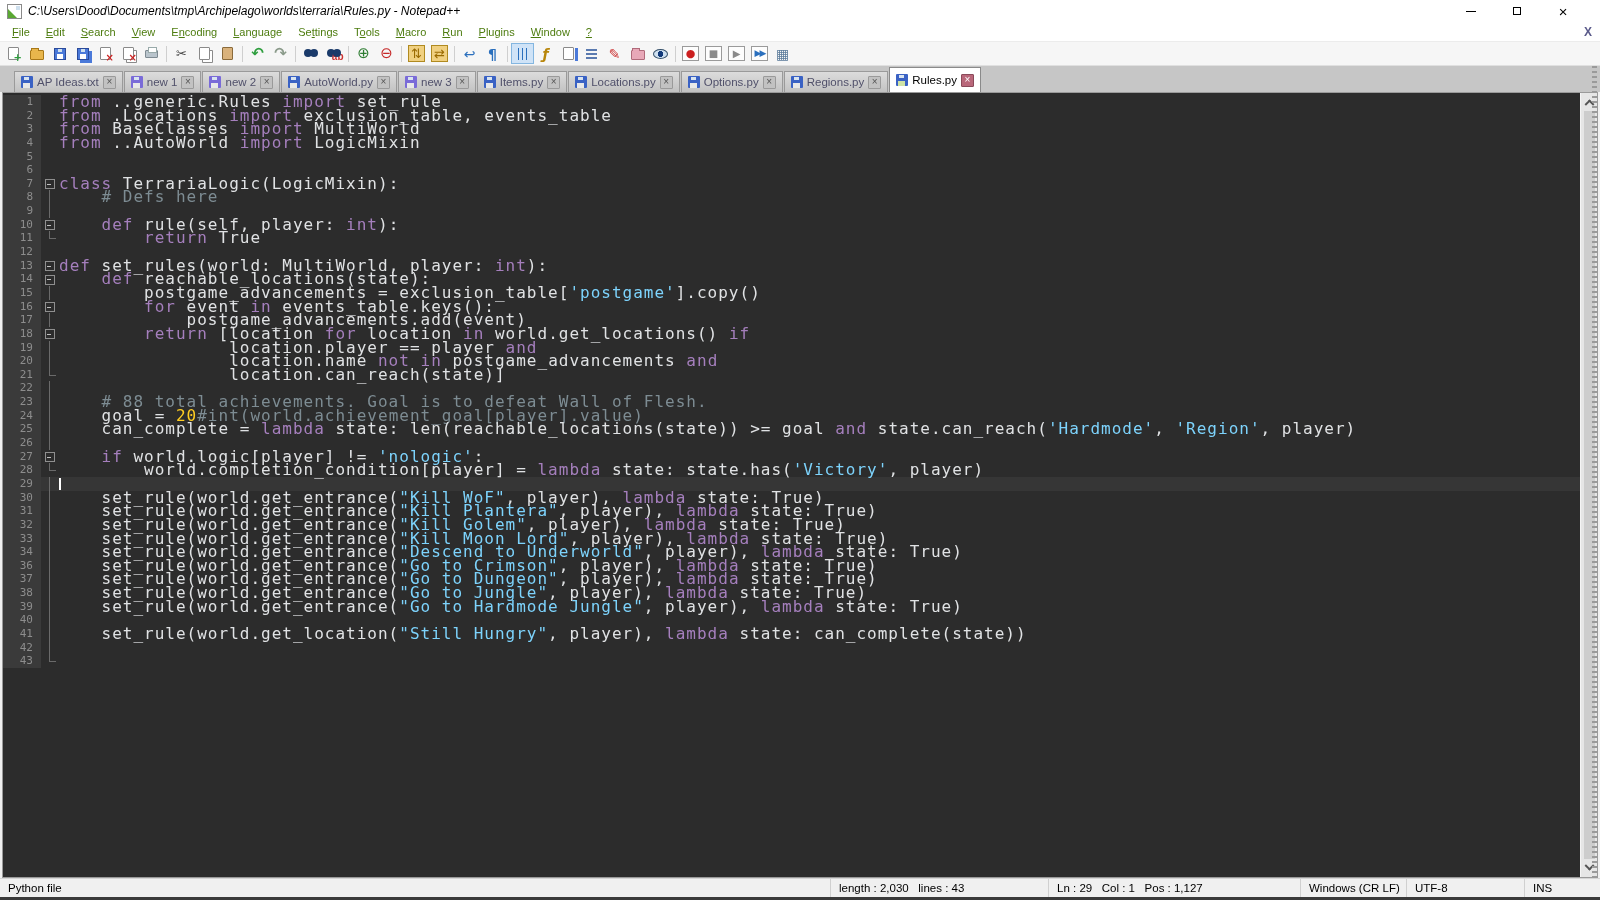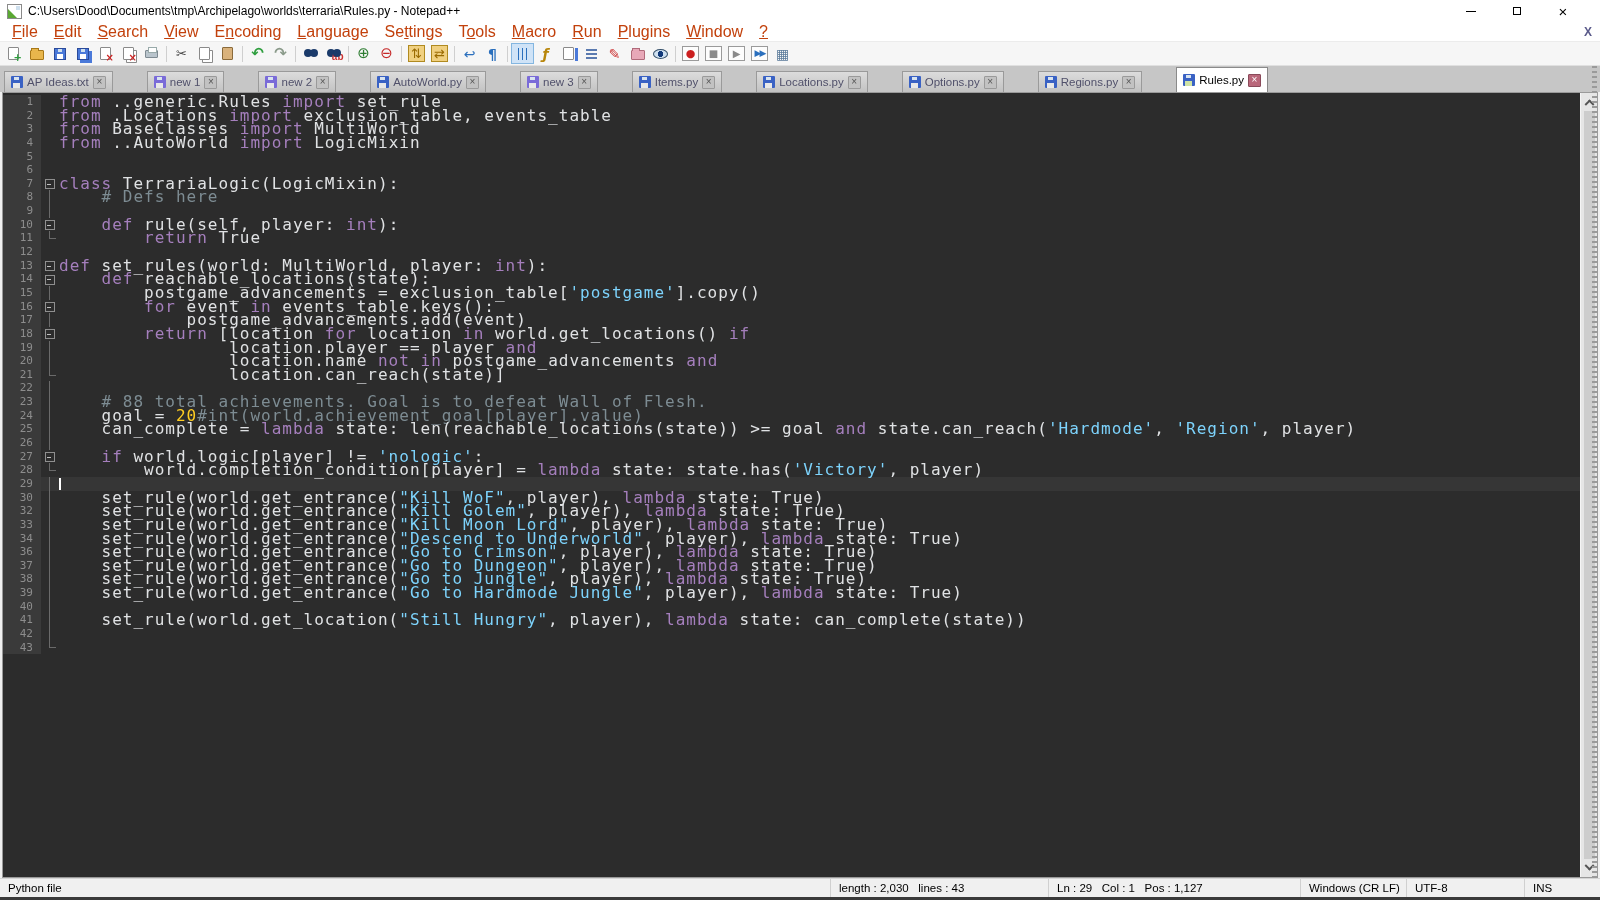--- a/index.html
+++ b/index.html
@@ -1,34 +1,34 @@
 <!DOCTYPE html>
 <html><head>
 <meta charset="utf-8">
 <style>
   * { margin:0; padding:0; box-sizing:border-box; }
   html,body { width:1600px; height:900px; overflow:hidden; background:#f0f0f0;
     font-family:"Liberation Sans", sans-serif; }
 
   
-  .titlebar{height:22px;background:#fff;display:flex;align-items:center;position:relative;}
+  .titlebar{height:22px;background:#fff;display:flex;align-items:center;position:relative;font-style:italic;}
   .app-icon{width:15px;height:15px;margin:0 6px 0 7px;position:relative;background:#fff;border:1px solid #8a8a8a;}
   .app-icon::before{content:"";position:absolute;left:0;bottom:0;border-left:9px solid #5aa832;border-top:9px solid transparent;}
   .app-icon::after{content:"";position:absolute;right:1px;top:1px;width:4px;height:4px;background:#cfe0ee;}
   .title-text{font-size:12px;color:#000;}
   .win-btns{position:absolute;right:14px;top:0;height:22px;display:flex;}
   .win-btn{width:46px;height:22px;display:flex;align-items:center;justify-content:center;color:#000;}
   .glyph-min{width:10px;height:1px;background:#000;display:block;}
   .glyph-restore{width:8px;height:8px;border:1px solid #000;position:relative;display:block;background:#fff;}
   .glyph-restore::before{content:"";position:absolute;left:1px;bottom:1px;width:8px;height:8px;border:1px solid #000;background:#fff;margin-left:-3px;margin-bottom:-3px;z-index:-1;}
   .glyph-close{font-size:15px;line-height:1;}
 
   
   .menubar{height:20px;background:#fff;display:flex;align-items:center;padding-left:4px;position:relative;border-bottom:1px solid #ececec;}
-  .menu-item{font-size:16px;color:#c2410c;padding:2px 8px;cursor:default;}
+  .menu-item{font-size:11px;color:#4d7c0f;padding:2px 8px;cursor:default;}
   .menu-item u{text-decoration:underline;}
   .menubar-close-doc{position:absolute;right:8px;font-size:12px;color:#5a5a8a;font-weight:bold;}
 
   
   .toolbar{height:24px;background:#f6f6f6;display:flex;align-items:center;padding-left:2px;border-bottom:1px solid #e0e0e0;}
   .tbtn{width:23px;height:21px;display:flex;align-items:center;justify-content:center;position:relative;border:1px solid transparent;}
   .tbtn.pressed{background:#cfe3f7;border:1px solid #84b6e0;}
   .tsep{width:1px;height:16px;background:#cfcfcf;margin:0 3px;}
   .g{font-family:"DejaVu Sans", sans-serif;font-size:13px;line-height:1;}
   .mini-doc{width:11px;height:13px;background:#fff;border:1px solid #8a8a8a;border-radius:1px;position:relative;display:block;}
@@ -49,21 +49,21 @@
   .binoc{width:14px;height:9px;position:relative;display:block;}
   .binoc::before,.binoc::after{content:"";position:absolute;top:0;width:8px;height:8px;border-radius:50%;background:#1a3a6a;}
   .binoc::before{left:0;} .binoc::after{right:0;}
   .binoc .ab{position:absolute;right:-3px;bottom:-4px;font-size:10px;color:#c33;font-weight:bold;}
   .vlines{width:10px;height:12px;background:repeating-linear-gradient(90deg,#2a6fbd 0 1px,transparent 1px 4px);display:block;}
   .hlines{width:11px;height:11px;background:repeating-linear-gradient(0deg,#5a7ab0 0 2px,transparent 2px 4px);display:block;}
   .eye{width:15px;height:10px;border-radius:50%;border:1px solid #35506a;background:radial-gradient(circle at 50% 50%,#123a7a 0 3px,#cfe0f0 3px);display:block;}
   .boxed{border:1px solid #9a9a9a;background:#fdfdfd;width:17px;height:15px;display:flex;align-items:center;justify-content:center;}
 
   
-  .tabbar{height:26px;background:#c6c6c6;display:flex;align-items:flex-end;padding-left:4px;gap:33px;}
+  .tabbar{height:26px;background:#c6c6c6;display:flex;align-items:flex-end;padding-left:14px;}
   .tab{height:21px;display:flex;align-items:center;gap:4px;padding:0 6px;margin-right:1px;
        background:linear-gradient(#dcdcdc,#c2c2c2);border:1px solid #9a9a9a;border-bottom:none;
        font-size:11.5px;color:#50506a;white-space:nowrap;}
   .tab.active{height:25px;background:#fff;color:#000;border-color:#8a8a8a;position:relative;z-index:2;}
   .floppy{width:12px;height:12px;position:relative;display:block;border-radius:1px;}
   .floppy.blue{background:#3a62c4;} .floppy.violet{background:#7a6bd8;} .floppy.activef{background:#3a62c4;}
   .floppy::after{content:"";position:absolute;left:2px;bottom:0;width:7px;height:5px;background:#e8e8e8;}
   .floppy.activef::after{background:#cfe3a6;}
   .floppy::before{content:"";position:absolute;left:3px;top:1px;width:5px;height:3px;background:#d8e4f0;}
   .tab-x{width:13px;height:13px;display:flex;align-items:center;justify-content:center;font-size:10px;
@@ -345,20 +345,21 @@
       <div class="line"><span class="ln">21</span><span class="fold end"></span><span class="code"><span class="tk-d">                location.can_reach(state)]</span></span></div>
       <div class="line"><span class="ln">22</span><span class="fold line"></span><span class="code"></span></div>
       <div class="line"><span class="ln">23</span><span class="fold line"></span><span class="code"><span class="tk-d">    </span><span class="tk-c"># 88 total achievements. Goal is to defeat Wall of Flesh.</span></span></div>
       <div class="line"><span class="ln">24</span><span class="fold line"></span><span class="code"><span class="tk-d">    goal = </span><span class="tk-n">20</span><span class="tk-c">#int(world.achievement_goal[player].value)</span></span></div>
       <div class="line"><span class="ln">25</span><span class="fold line"></span><span class="code"><span class="tk-d">    can_complete = </span><span class="tk-k">lambda</span><span class="tk-d"> state: len(reachable_locations(state)) &gt;= goal </span><span class="tk-k">and</span><span class="tk-d"> state.can_reach(</span><span class="tk-s">'Hardmode'</span><span class="tk-d">, </span><span class="tk-s">'Region'</span><span class="tk-d">, player)</span></span></div>
       <div class="line"><span class="ln">26</span><span class="fold line"></span><span class="code"></span></div>
       <div class="line"><span class="ln">27</span><span class="fold box"></span><span class="code"><span class="tk-d">    </span><span class="tk-k">if</span><span class="tk-d"> world.logic[player] != </span><span class="tk-s">'nologic'</span><span class="tk-d">:</span></span></div>
       <div class="line"><span class="ln">28</span><span class="fold end"></span><span class="code"><span class="tk-d">        world.completion_condition[player] = </span><span class="tk-k">lambda</span><span class="tk-d"> state: state.has(</span><span class="tk-s">'Victory'</span><span class="tk-d">, player)</span></span></div>
       <div class="line current"><span class="ln">29</span><span class="fold line"></span><span class="code"><span class="caret"></span></span></div>
       <div class="line"><span class="ln">30</span><span class="fold line"></span><span class="code"><span class="tk-d">    set_rule(world.get_entrance(</span><span class="tk-s">"Kill WoF"</span><span class="tk-d">, player), </span><span class="tk-k">lambda</span><span class="tk-d"> state: True)</span></span></div>
+      <div class="line"><span class="ln">31</span><span class="fold line"></span><span class="code"><span class="tk-d">    set_rule(world.get_entrance(</span><span class="tk-s">"Kill Plantera"</span><span class="tk-d">, player), </span><span class="tk-k">lambda</span><span class="tk-d"> state: True)</span></span></div>
       <div class="line"><span class="ln">32</span><span class="fold line"></span><span class="code"><span class="tk-d">    set_rule(world.get_entrance(</span><span class="tk-s">"Kill Golem"</span><span class="tk-d">, player), </span><span class="tk-k">lambda</span><span class="tk-d"> state: True)</span></span></div>
       <div class="line"><span class="ln">33</span><span class="fold line"></span><span class="code"><span class="tk-d">    set_rule(world.get_entrance(</span><span class="tk-s">"Kill Moon Lord"</span><span class="tk-d">, player), </span><span class="tk-k">lambda</span><span class="tk-d"> state: True)</span></span></div>
       <div class="line"><span class="ln">34</span><span class="fold line"></span><span class="code"><span class="tk-d">    set_rule(world.get_entrance(</span><span class="tk-s">"Descend to Underworld"</span><span class="tk-d">, player), </span><span class="tk-k">lambda</span><span class="tk-d"> state: True)</span></span></div>
       <div class="line"><span class="ln">36</span><span class="fold line"></span><span class="code"><span class="tk-d">    set_rule(world.get_entrance(</span><span class="tk-s">"Go to Crimson"</span><span class="tk-d">, player), </span><span class="tk-k">lambda</span><span class="tk-d"> state: True)</span></span></div>
       <div class="line"><span class="ln">37</span><span class="fold line"></span><span class="code"><span class="tk-d">    set_rule(world.get_entrance(</span><span class="tk-s">"Go to Dungeon"</span><span class="tk-d">, player), </span><span class="tk-k">lambda</span><span class="tk-d"> state: True)</span></span></div>
       <div class="line"><span class="ln">38</span><span class="fold line"></span><span class="code"><span class="tk-d">    set_rule(world.get_entrance(</span><span class="tk-s">"Go to Jungle"</span><span class="tk-d">, player), </span><span class="tk-k">lambda</span><span class="tk-d"> state: True)</span></span></div>
       <div class="line"><span class="ln">39</span><span class="fold line"></span><span class="code"><span class="tk-d">    set_rule(world.get_entrance(</span><span class="tk-s">"Go to Hardmode Jungle"</span><span class="tk-d">, player), </span><span class="tk-k">lambda</span><span class="tk-d"> state: True)</span></span></div>
       <div class="line"><span class="ln">40</span><span class="fold line"></span><span class="code"></span></div>
       <div class="line"><span class="ln">41</span><span class="fold line"></span><span class="code"><span class="tk-d">    set_rule(world.get_location(</span><span class="tk-s">"Still Hungry"</span><span class="tk-d">, player), </span><span class="tk-k">lambda</span><span class="tk-d"> state: can_complete(state))</span></span></div>
       <div class="line"><span class="ln">42</span><span class="fold line"></span><span class="code"></span></div>

